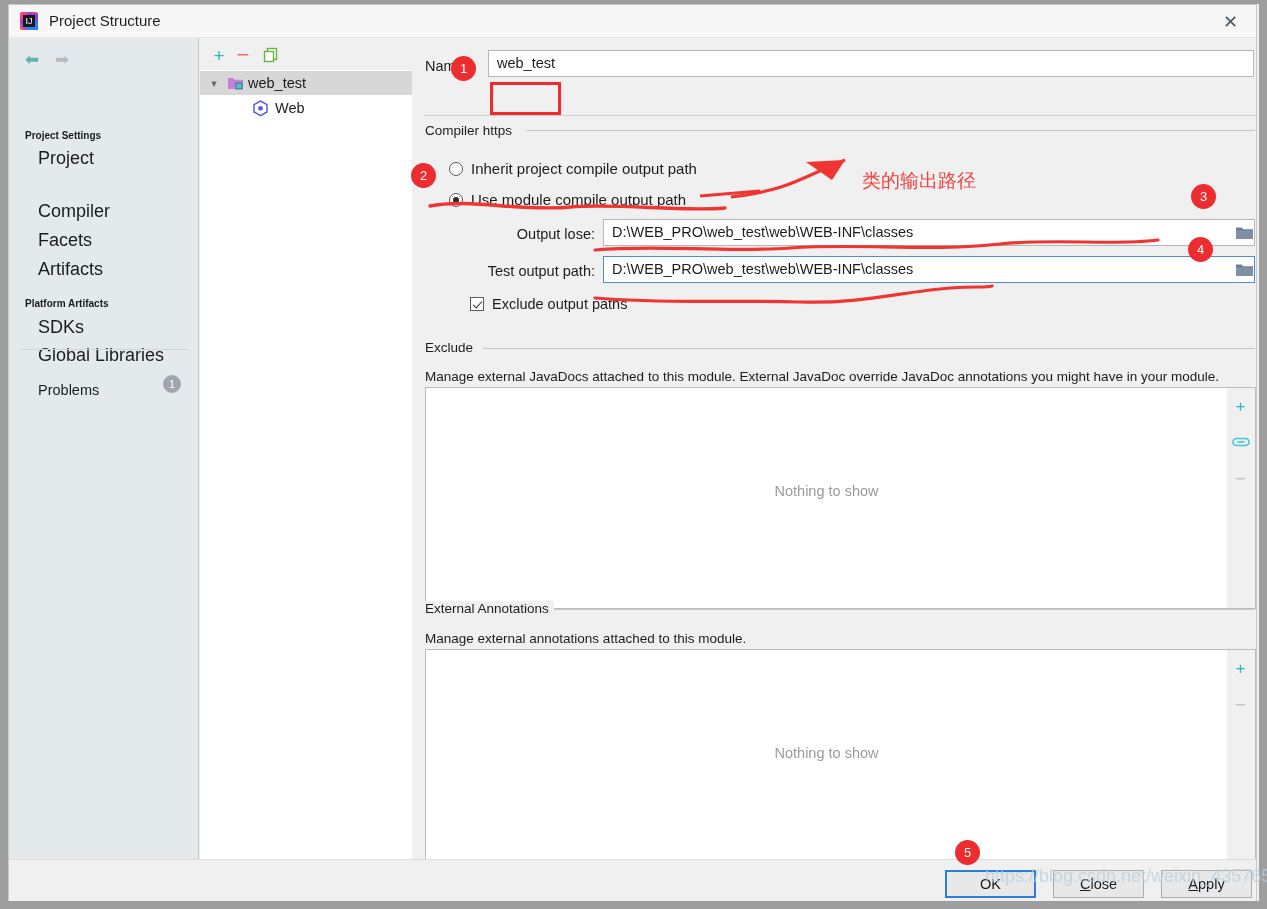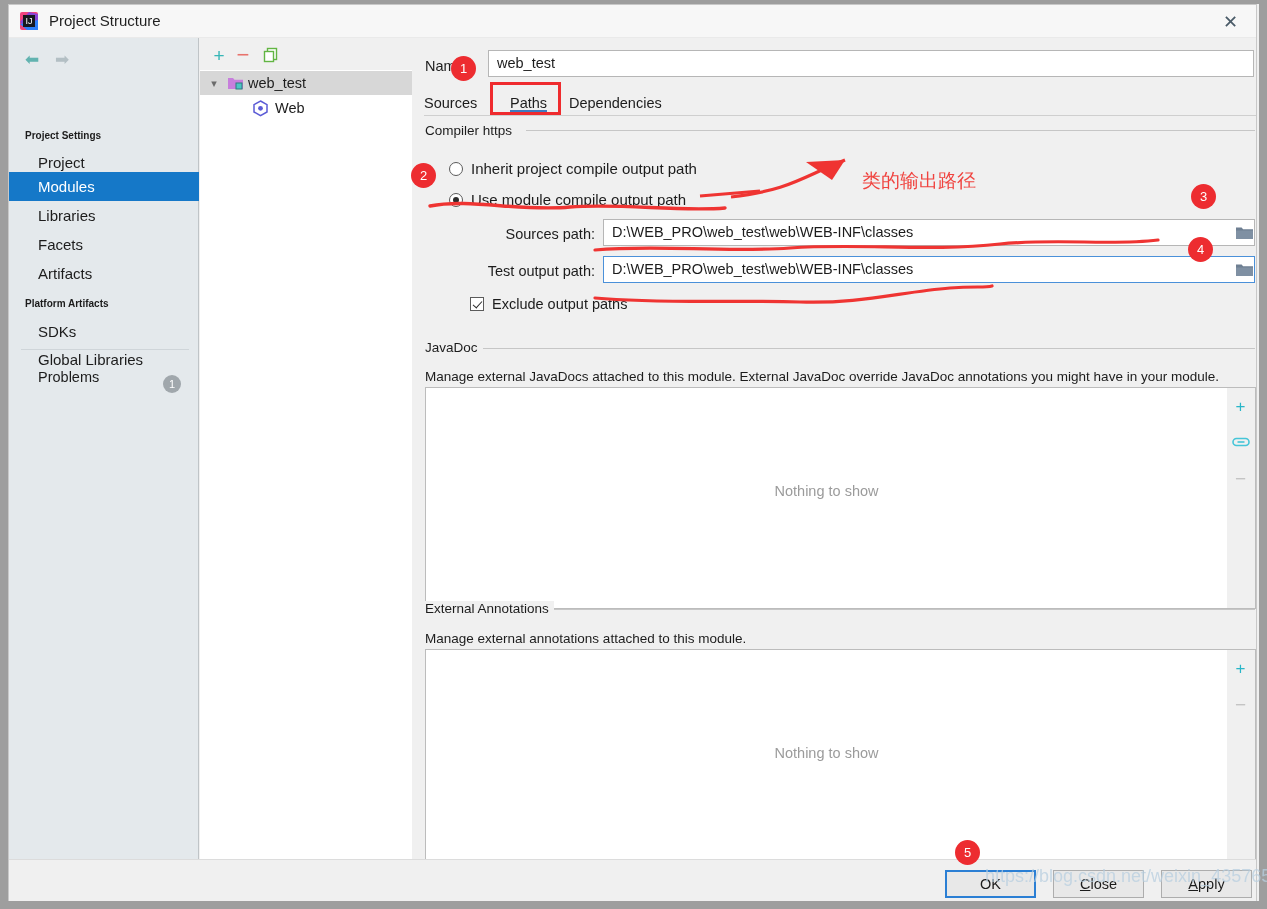--- a/index.html
+++ b/index.html
@@ -79,34 +79,34 @@
   .arrow-fwd  { left: 40px; color: #b3bfc4; }
 
   .side-group {
     position: absolute; left: 0; width: 190px; height: 29px;
     display: flex; align-items: center;
     font-size: 10px; font-weight: bold; color: #1c1c1c;
     padding-left: 16px;
   }
   .side-item {
     position: absolute; left: 0; width: 190px; height: 29px;
-    display: flex; align-items: center;
-    font-size: 15px; color: #1c1c1c;
+    display: flex; align-items: flex-start;
+    font-size: 18px; color: #1c1c1c;
     padding-left: 29px;
   }
   .side-item.selected {
     background: #1578c8; color: #ffffff;
   }
   .side-sep {
     position: absolute; left: 12px; width: 168px; height: 1px;
     background: #cfd5d9;
   }
   .side-problems {
     position: absolute; left: 0; width: 190px; height: 29px;
-    display: flex; align-items: flex-start;
+    display: flex; align-items: flex-end;
     font-size: 14.5px; color: #1c1c1c;
     padding-left: 29px;
   }
   .problems-badge {
     position: absolute; left: 154px; top: 6px;
     width: 18px; height: 18px; border-radius: 9px;
     background: #a0a7ac; color: #ffffff;
     font-size: 11px; display: flex; align-items: center; justify-content: center;
   }
 
@@ -337,25 +337,22 @@
         <span class="arrow-fwd">➡</span>
       </div>
 
       <div class="side-group" style="top:83px">
         <span>Project Settings</span>
       </div>
 
       <div class="side-item" style="top:110px">
         <span>Project</span>
       </div>
-      <div class="side-item selected" style="top:134px">
-        <span>Modules</span>
-      </div>
       <div class="side-item" style="top:163px">
-        <span>Libraries</span>
+        <span>Compiler</span>
       </div>
       <div class="side-item" style="top:192px">
         <span>Facets</span>
       </div>
       <div class="side-item" style="top:221px">
         <span>Artifacts</span>
       </div>
 
       <div class="side-group" style="top:251px">
         <span>Platform Artifacts</span>
@@ -410,42 +407,37 @@
         </span>
         <span class="tree-label" style="left:75px">Web</span>
       </div>
     </div>
 
     <div class="content">
 
       <span class="name-label">Name:</span>
       <div class="name-input">web_test</div>
 
-      <div class="tabs">
-        <div class="tab" style="left:0px">Sources</div>
-        <div class="tab active" style="left:86px">Paths</div>
-        <div class="tab" style="left:145px">Dependencies</div>
-      </div>
       <div class="tabs-underline"></div>
 
       <span class="group-title" style="left:12px; top:85px">Compiler https</span>
       <div class="group-line" style="left:113px; top:92px; width:729px"></div>
       <div class="group-line" style="left:11px; top:92px; width:1px; height:0"></div>
 
       <div class="radio-row" style="left:36px; top:122px">
         <span class="radio"></span>
         <span>Inherit project compile output path</span>
       </div>
 
       <div class="radio-row" style="left:36px; top:153px">
         <span class="radio checked"></span>
         <span>Use module compile output path</span>
       </div>
 
-      <span class="field-label" style="left:0px; top:188px; width:182px">Sources path:</span>
+      <span class="field-label" style="left:0px; top:188px; width:182px">Output lose:</span>
       <div class="path-input" style="left:190px; top:181px; width:652px">D:\WEB_PRO\web_test\web\WEB-INF\classes</div>
       <span class="browse-btn" style="left:818px; top:184px">
         <svg width="19" height="16" viewBox="0 0 19 16">
           <path d="M1 2.5 h5.6 l1.5 1.8 H18 V14 H1 Z" fill="#6e7f92"></path>
           <path d="M1 5.5 h17 V14 H1 Z" fill="#7f90a3"></path>
         </svg>
       </span>
 
       <span class="field-label" style="left:0px; top:225px; width:182px">Test output path:</span>
       <div class="path-input focused" style="left:190px; top:218px; width:652px">D:\WEB_PRO\web_test\web\WEB-INF\classes</div>
@@ -454,21 +446,21 @@
           <path d="M1 2.5 h5.6 l1.5 1.8 H18 V14 H1 Z" fill="#6e7f92"></path>
           <path d="M1 5.5 h17 V14 H1 Z" fill="#7f90a3"></path>
         </svg>
       </span>
 
       <div class="check-row" style="left:57px; top:258px">
         <span class="checkbox checked"></span>
         <span>Exclude output paths</span>
       </div>
 
-      <span class="group-title" style="left:12px; top:302px">JavaDoc</span>
+      <span class="group-title" style="left:12px; top:302px">Exclude</span>
       <div class="group-line" style="left:70px; top:310px; width:772px"></div>
 
       <span class="desc-text" style="left:12px; top:331px">Manage external JavaDocs attached to this module. External JavaDoc override JavaDoc annotations you might have in your module.</span>
 
       <div class="list-box" style="left:12px; top:349px; width:803px; height:222px">
         <span class="empty-text" style="top:95px">Nothing to show</span>
       </div>
       <div class="side-buttons" style="left:814px; top:349px; height:222px">
         <span class="sb-btn sb-add" style="top:5px">+</span>
         <span class="sb-btn sb-link" style="top:41px">

